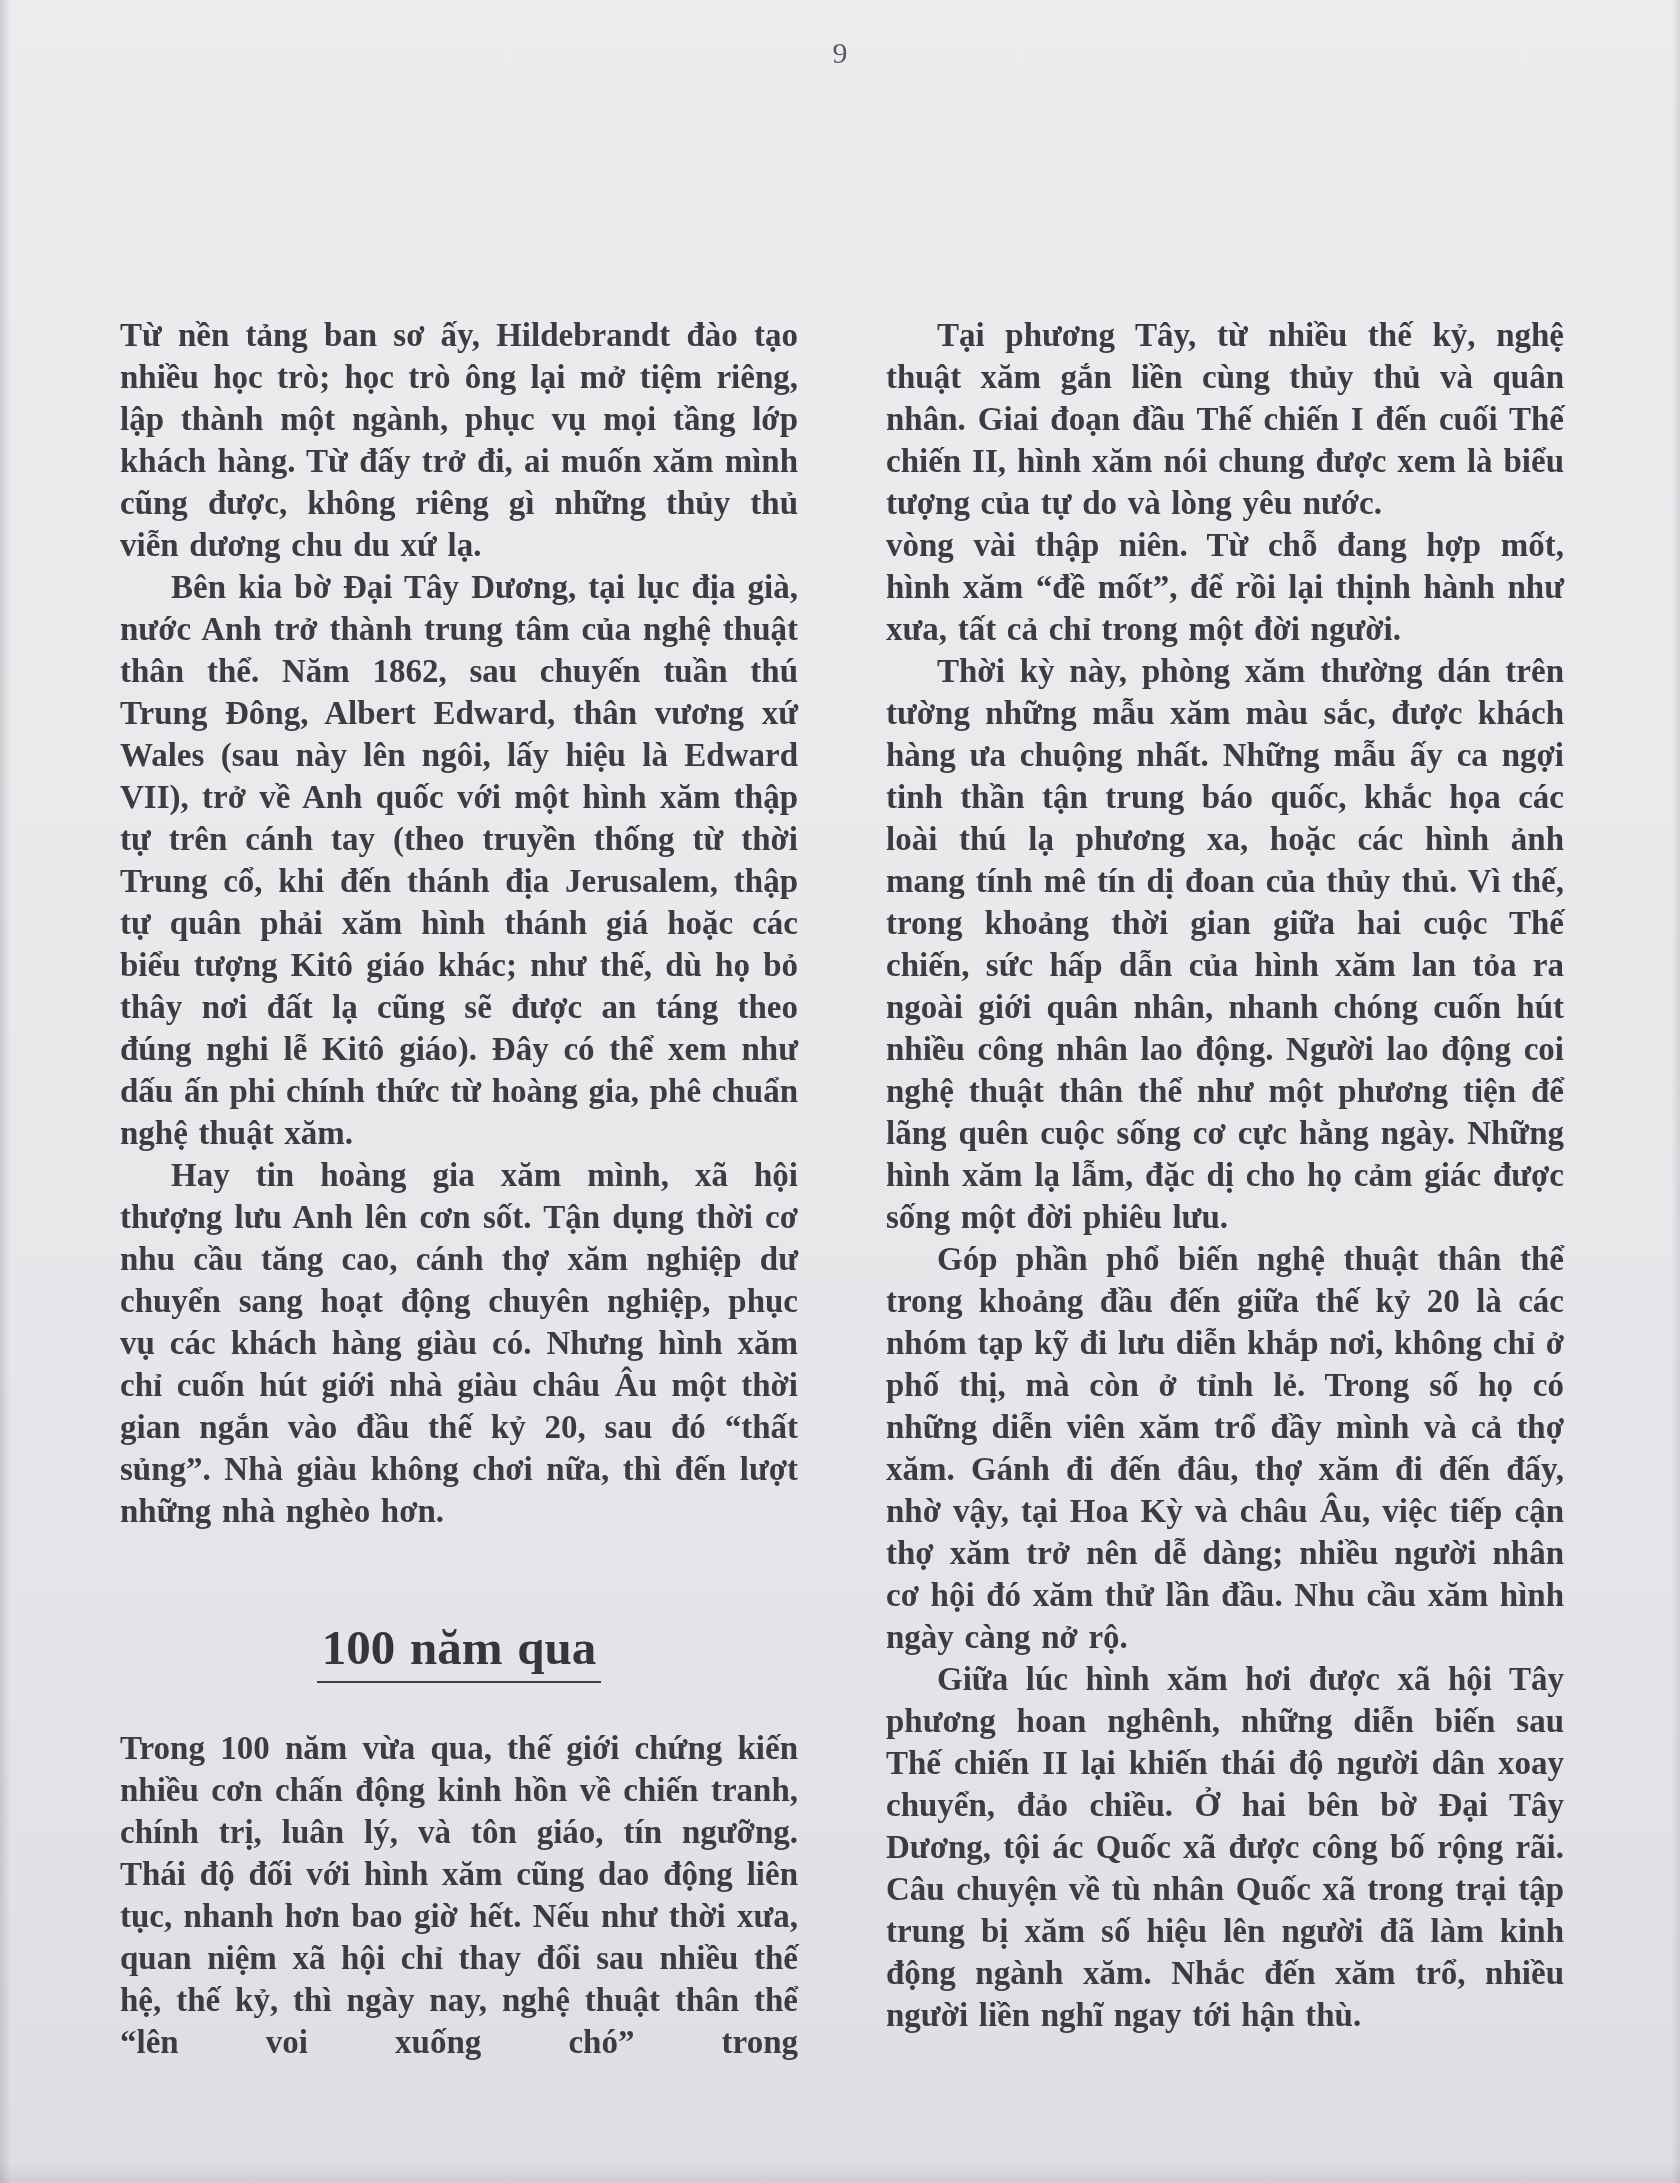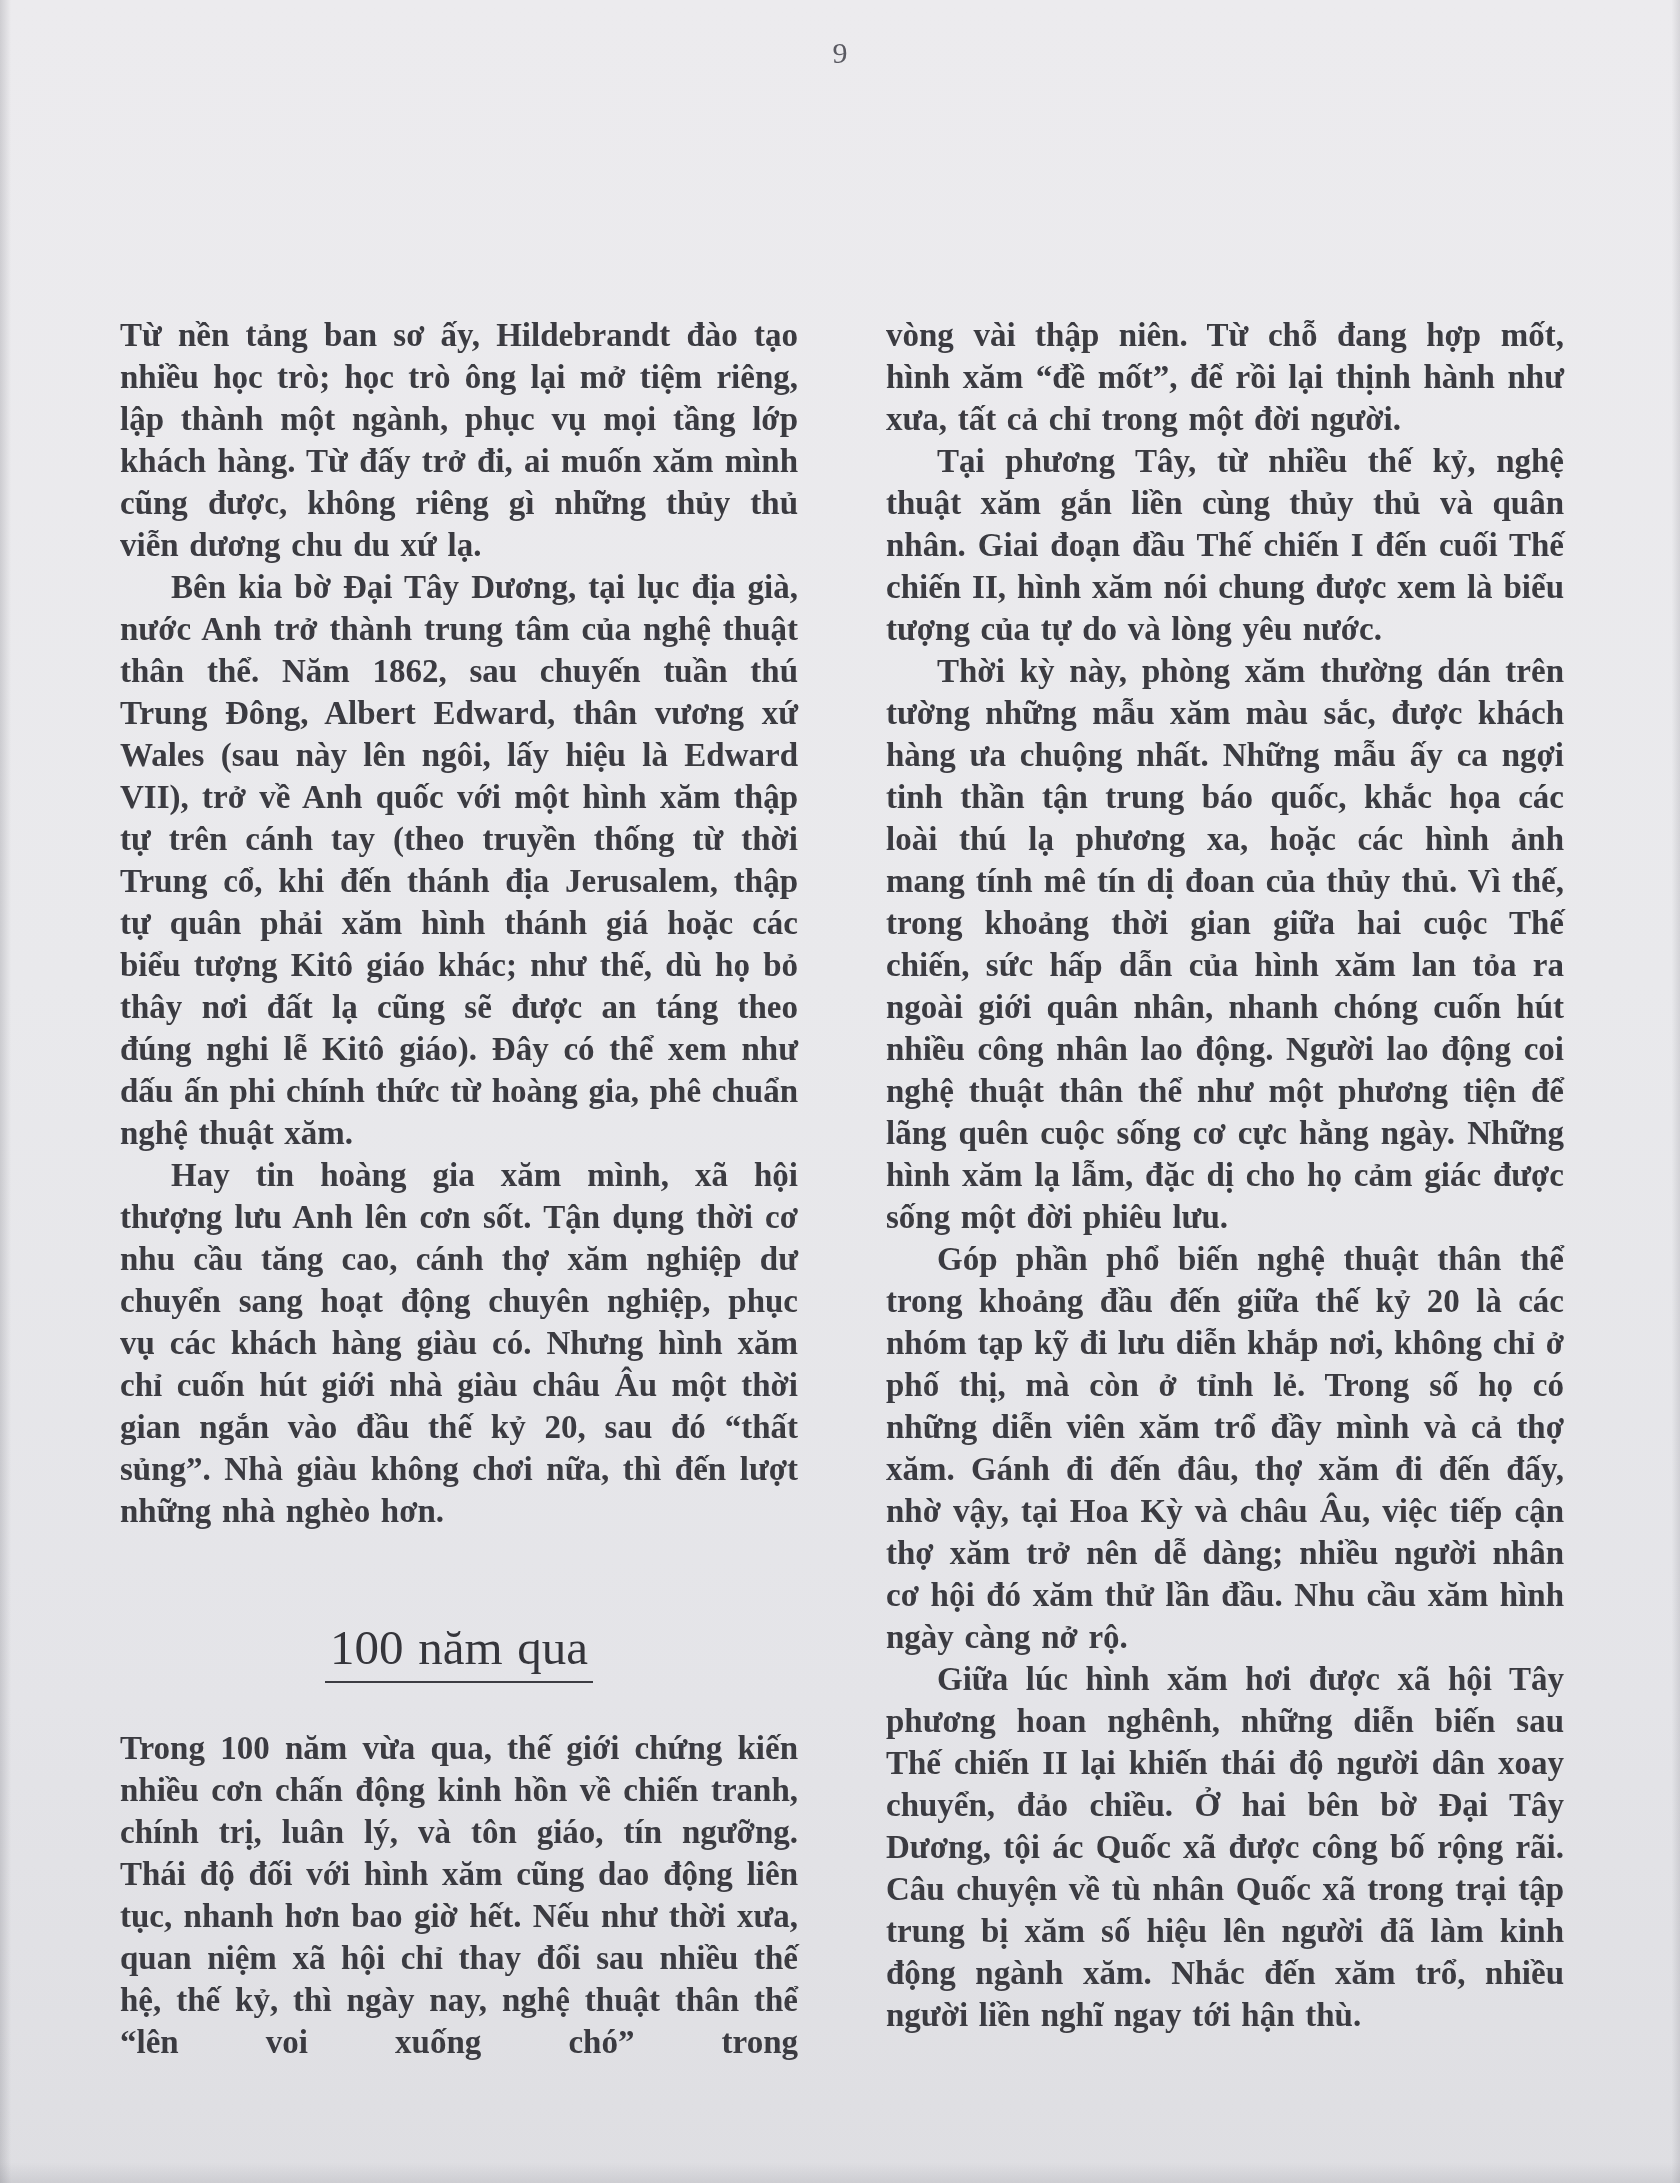--- a/index.html
+++ b/index.html
@@ -32,21 +32,21 @@
   .col-right{left:886px;}
   .para{margin:0;padding:0;font-weight:bold;}
   .para.indent{text-indent:51px;}
   .para.justify-last{text-align-last:justify;margin-top:24px;}
   .section-heading{
     margin:88px 0 52px 0;
     text-align:center;font-weight:normal;
     font-size:49px;line-height:55px;color:#35353b;
   }
   .section-heading .underlined{
-    border-bottom:2.4px solid #3c3c42;padding:0 4.7px 6.3px 4.7px;
+    border-bottom:2.4px solid #3c3c42;padding:0 4.7px 6.3px 4.7px;font-weight:bold;
   }
 </style>
 </head>
 <body>
 
 <div class="page">
 
   <div class="page-number">9</div>
 
   <div class="col col-left">
@@ -55,21 +55,21 @@
     <p class="para indent">Hay tin hoàng gia xăm mình, xã hội thượng lưu Anh lên cơn sốt. Tận dụng thời cơ nhu cầu tăng cao, cánh thợ xăm nghiệp dư chuyển sang hoạt động chuyên nghiệp, phục vụ các khách hàng giàu có. Nhưng hình xăm chỉ cuốn hút giới nhà giàu châu Âu một thời gian ngắn vào đầu thế kỷ 20, sau đó “thất sủng”. Nhà giàu không chơi nữa, thì đến lượt những nhà nghèo hơn.</p>
 
     <h2 class="section-heading">
       <span class="underlined">100 năm qua</span>
     </h2>
 
     <p class="para justify-last">Trong 100 năm vừa qua, thế giới chứng kiến nhiều cơn chấn động kinh hồn về chiến tranh, chính trị, luân lý, và tôn giáo, tín ngưỡng. Thái độ đối với hình xăm cũng dao động liên tục, nhanh hơn bao giờ hết. Nếu như thời xưa, quan niệm xã hội chỉ thay đổi sau nhiều thế hệ, thế kỷ, thì ngày nay, nghệ thuật thân thể “lên voi xuống chó” trong</p>
   </div>
 
   <div class="col col-right">
+    <p class="para indent">Tại phương Tây, từ nhiều thế kỷ, nghệ thuật xăm gắn liền cùng thủy thủ và quân nhân. Giai đoạn đầu Thế chiến I đến cuối Thế chiến II, hình xăm nói chung được xem là biểu tượng của tự do và lòng yêu nước.</p>
     <p class="para">vòng vài thập niên. Từ chỗ đang hợp mốt, hình xăm “đề mốt”, để rồi lại thịnh hành như xưa, tất cả chỉ trong một đời người.</p>
-    <p class="para indent">Tại phương Tây, từ nhiều thế kỷ, nghệ thuật xăm gắn liền cùng thủy thủ và quân nhân. Giai đoạn đầu Thế chiến I đến cuối Thế chiến II, hình xăm nói chung được xem là biểu tượng của tự do và lòng yêu nước.</p>
     <p class="para indent">Thời kỳ này, phòng xăm thường dán trên tường những mẫu xăm màu sắc, được khách hàng ưa chuộng nhất. Những mẫu ấy ca ngợi tinh thần tận trung báo quốc, khắc họa các loài thú lạ phương xa, hoặc các hình ảnh mang tính mê tín dị đoan của thủy thủ. Vì thế, trong khoảng thời gian giữa hai cuộc Thế chiến, sức hấp dẫn của hình xăm lan tỏa ra ngoài giới quân nhân, nhanh chóng cuốn hút nhiều công nhân lao động. Người lao động coi nghệ thuật thân thể như một phương tiện để lãng quên cuộc sống cơ cực hằng ngày. Những hình xăm lạ lẫm, đặc dị cho họ cảm giác được sống một đời phiêu lưu.</p>
     <p class="para indent">Góp phần phổ biến nghệ thuật thân thể trong khoảng đầu đến giữa thế kỷ 20 là các nhóm tạp kỹ đi lưu diễn khắp nơi, không chỉ ở phố thị, mà còn ở tỉnh lẻ. Trong số họ có những diễn viên xăm trổ đầy mình và cả thợ xăm. Gánh đi đến đâu, thợ xăm đi đến đấy, nhờ vậy, tại Hoa Kỳ và châu Âu, việc tiếp cận thợ xăm trở nên dễ dàng; nhiều người nhân cơ hội đó xăm thử lần đầu. Nhu cầu xăm hình ngày càng nở rộ.</p>
     <p class="para indent">Giữa lúc hình xăm hơi được xã hội Tây phương hoan nghênh, những diễn biến sau Thế chiến II lại khiến thái độ người dân xoay chuyển, đảo chiều. Ở hai bên bờ Đại Tây Dương, tội ác Quốc xã được công bố rộng rãi. Câu chuyện về tù nhân Quốc xã trong trại tập trung bị xăm số hiệu lên người đã làm kinh động ngành xăm. Nhắc đến xăm trổ, nhiều người liền nghĩ ngay tới hận thù.</p>
   </div>
 
 </div>
 
 
 </body></html>

